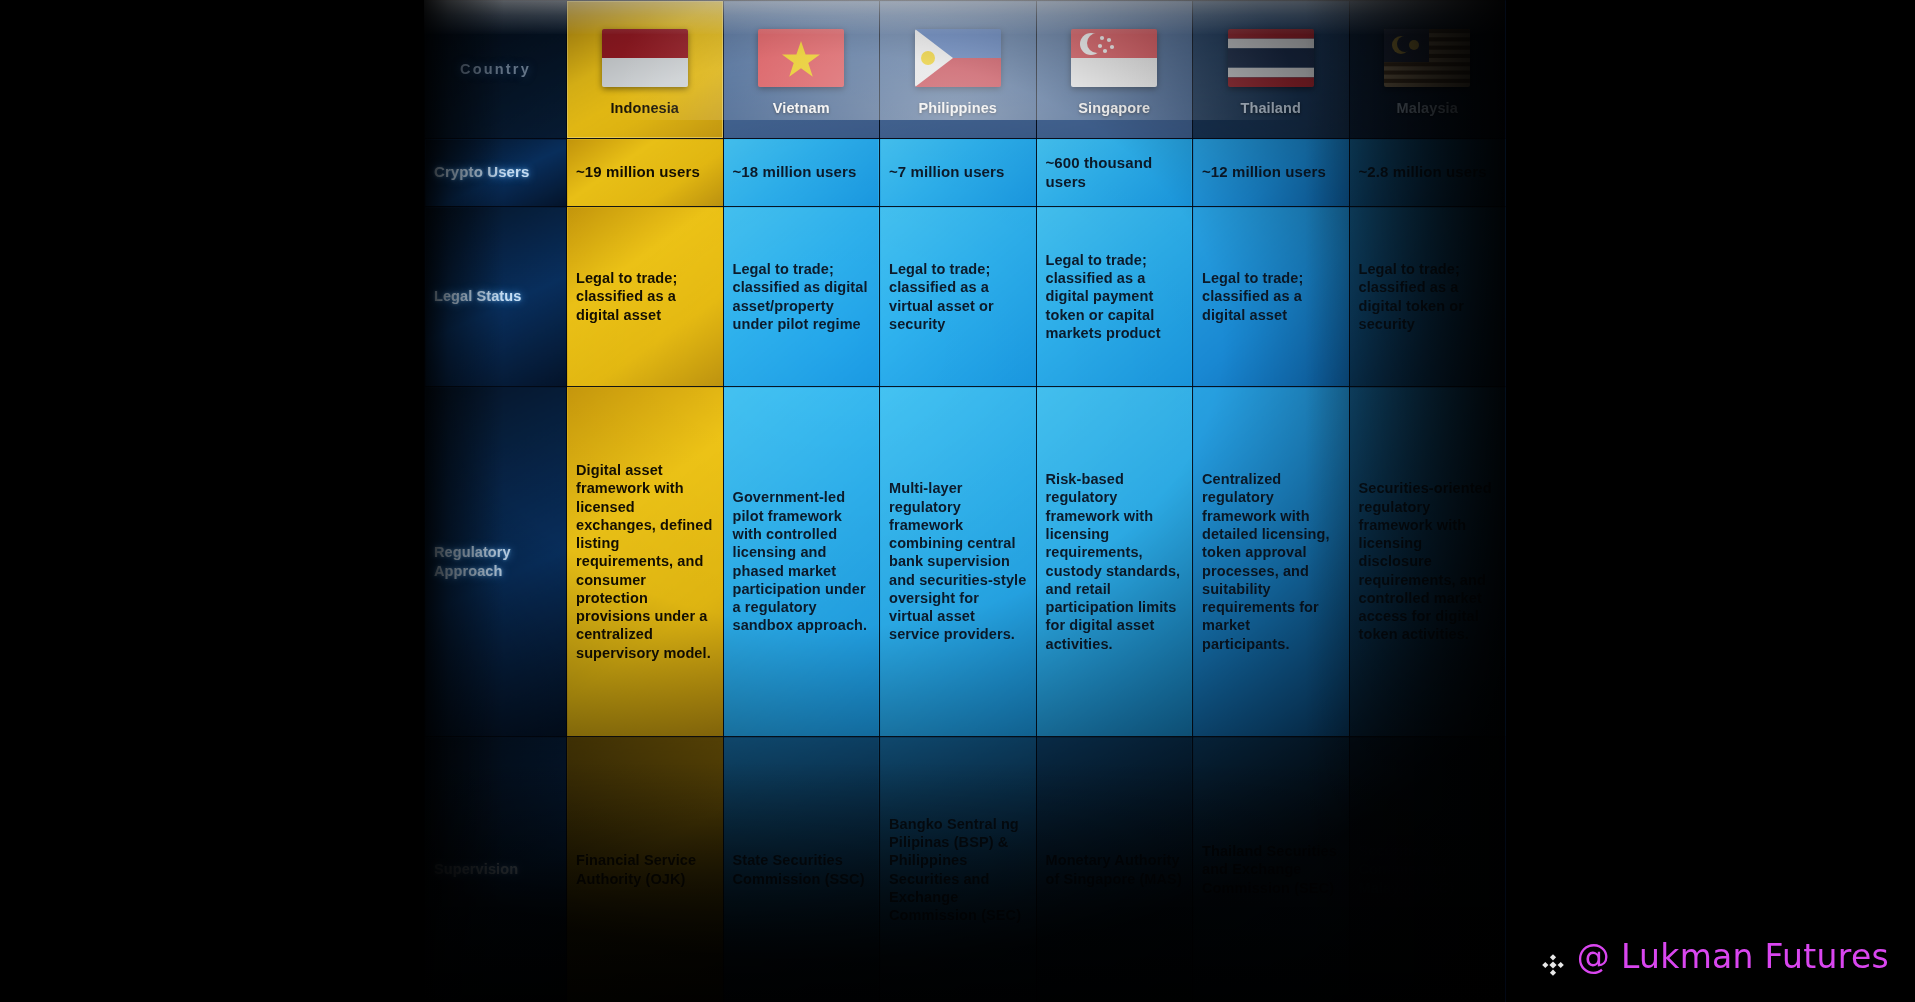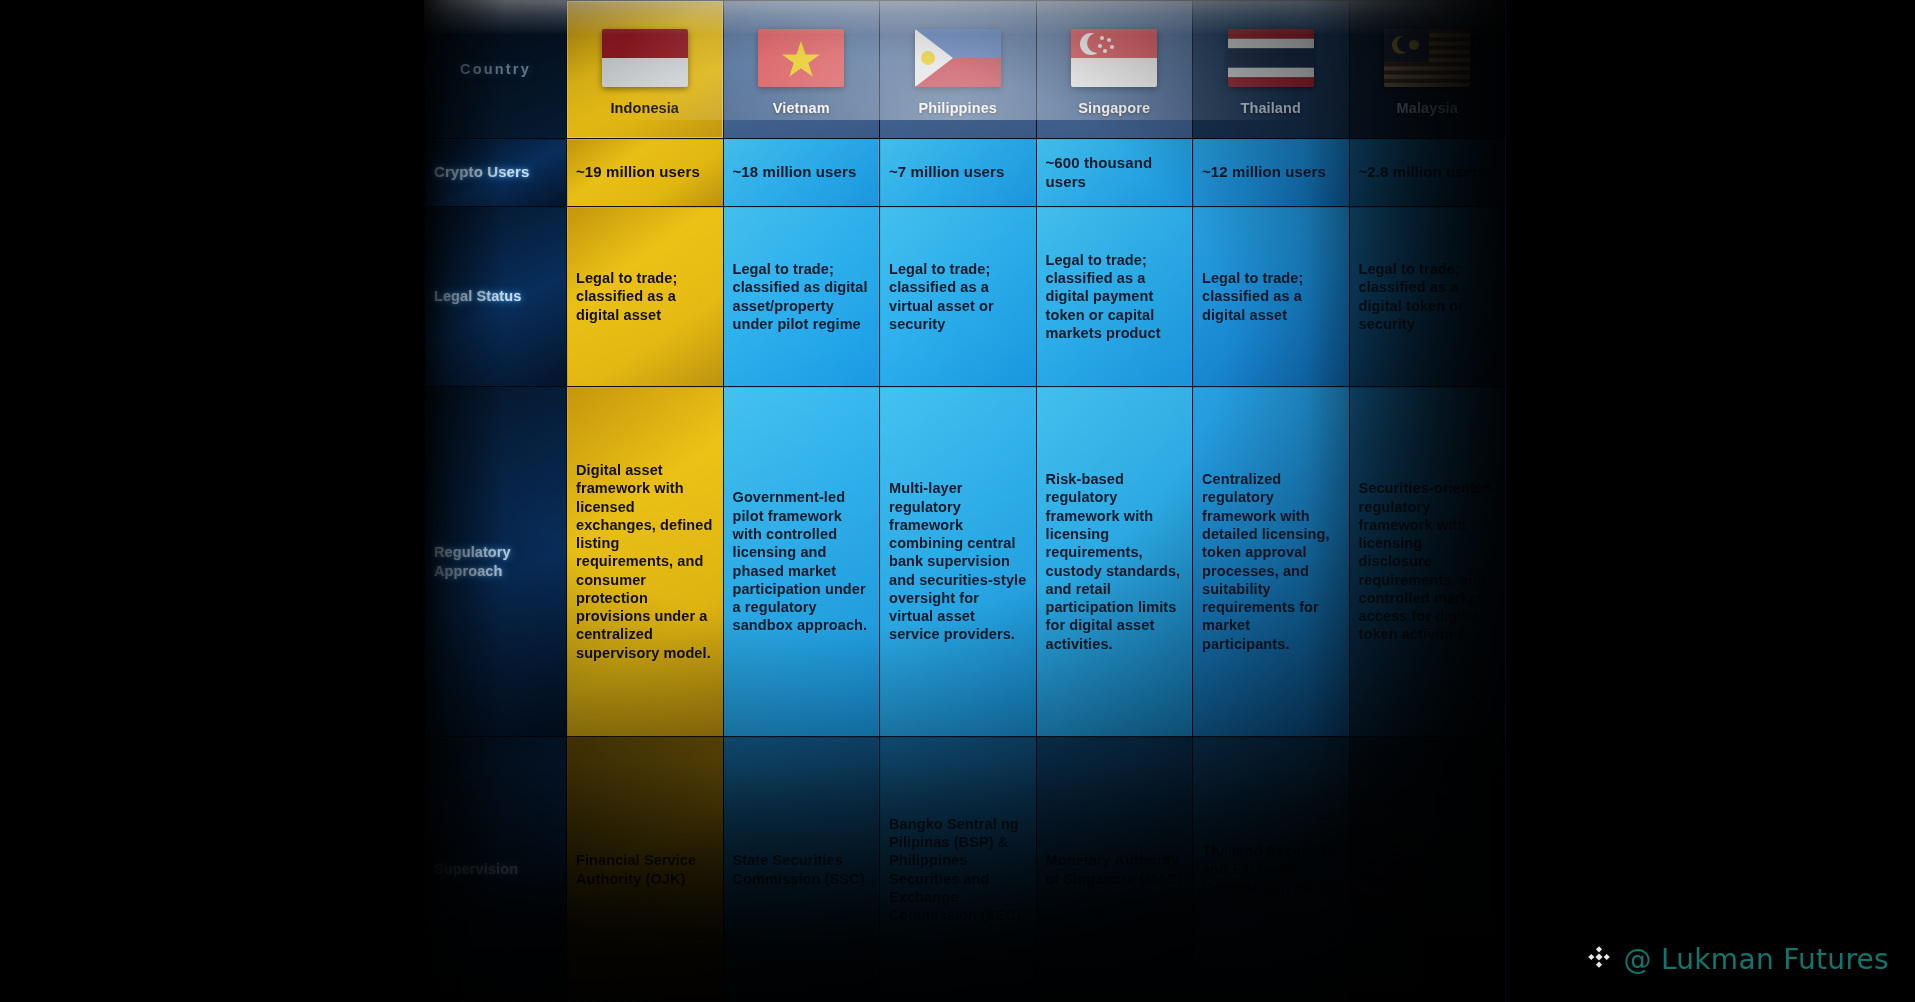--- a/index.html
+++ b/index.html
@@ -136,22 +136,22 @@
   }
   #leftfade {
     position:absolute; left:0; top:0; width:80px; height:1002px; z-index:9;
     pointer-events:none;
     background: linear-gradient(270deg, rgba(0,0,0,0) 0%, rgba(0,0,0,0.5) 70%, rgba(0,0,0,0.85) 100%);
   }
 
   
   #watermark {
     position:absolute; right: 26px; bottom: 26px; z-index: 20;
-    display:flex; align-items:flex-start; gap:10px;
-    color:#0f766e; font-size:28px; letter-spacing:0.3px;
+    display:flex; align-items:flex-end; gap:10px;
+    color:#d946ef; font-size:33px; letter-spacing:0.3px;
     font-family:"DejaVu Sans", sans-serif;
     text-shadow: 0 1px 4px rgba(0,0,0,0.8);
   }
   #watermark .bn { width: 28px; height: 28px; flex: 0 0 28px; }
 </style>
 </head>
 <body>
 
 <div id="stage">
   <div id="screen">

